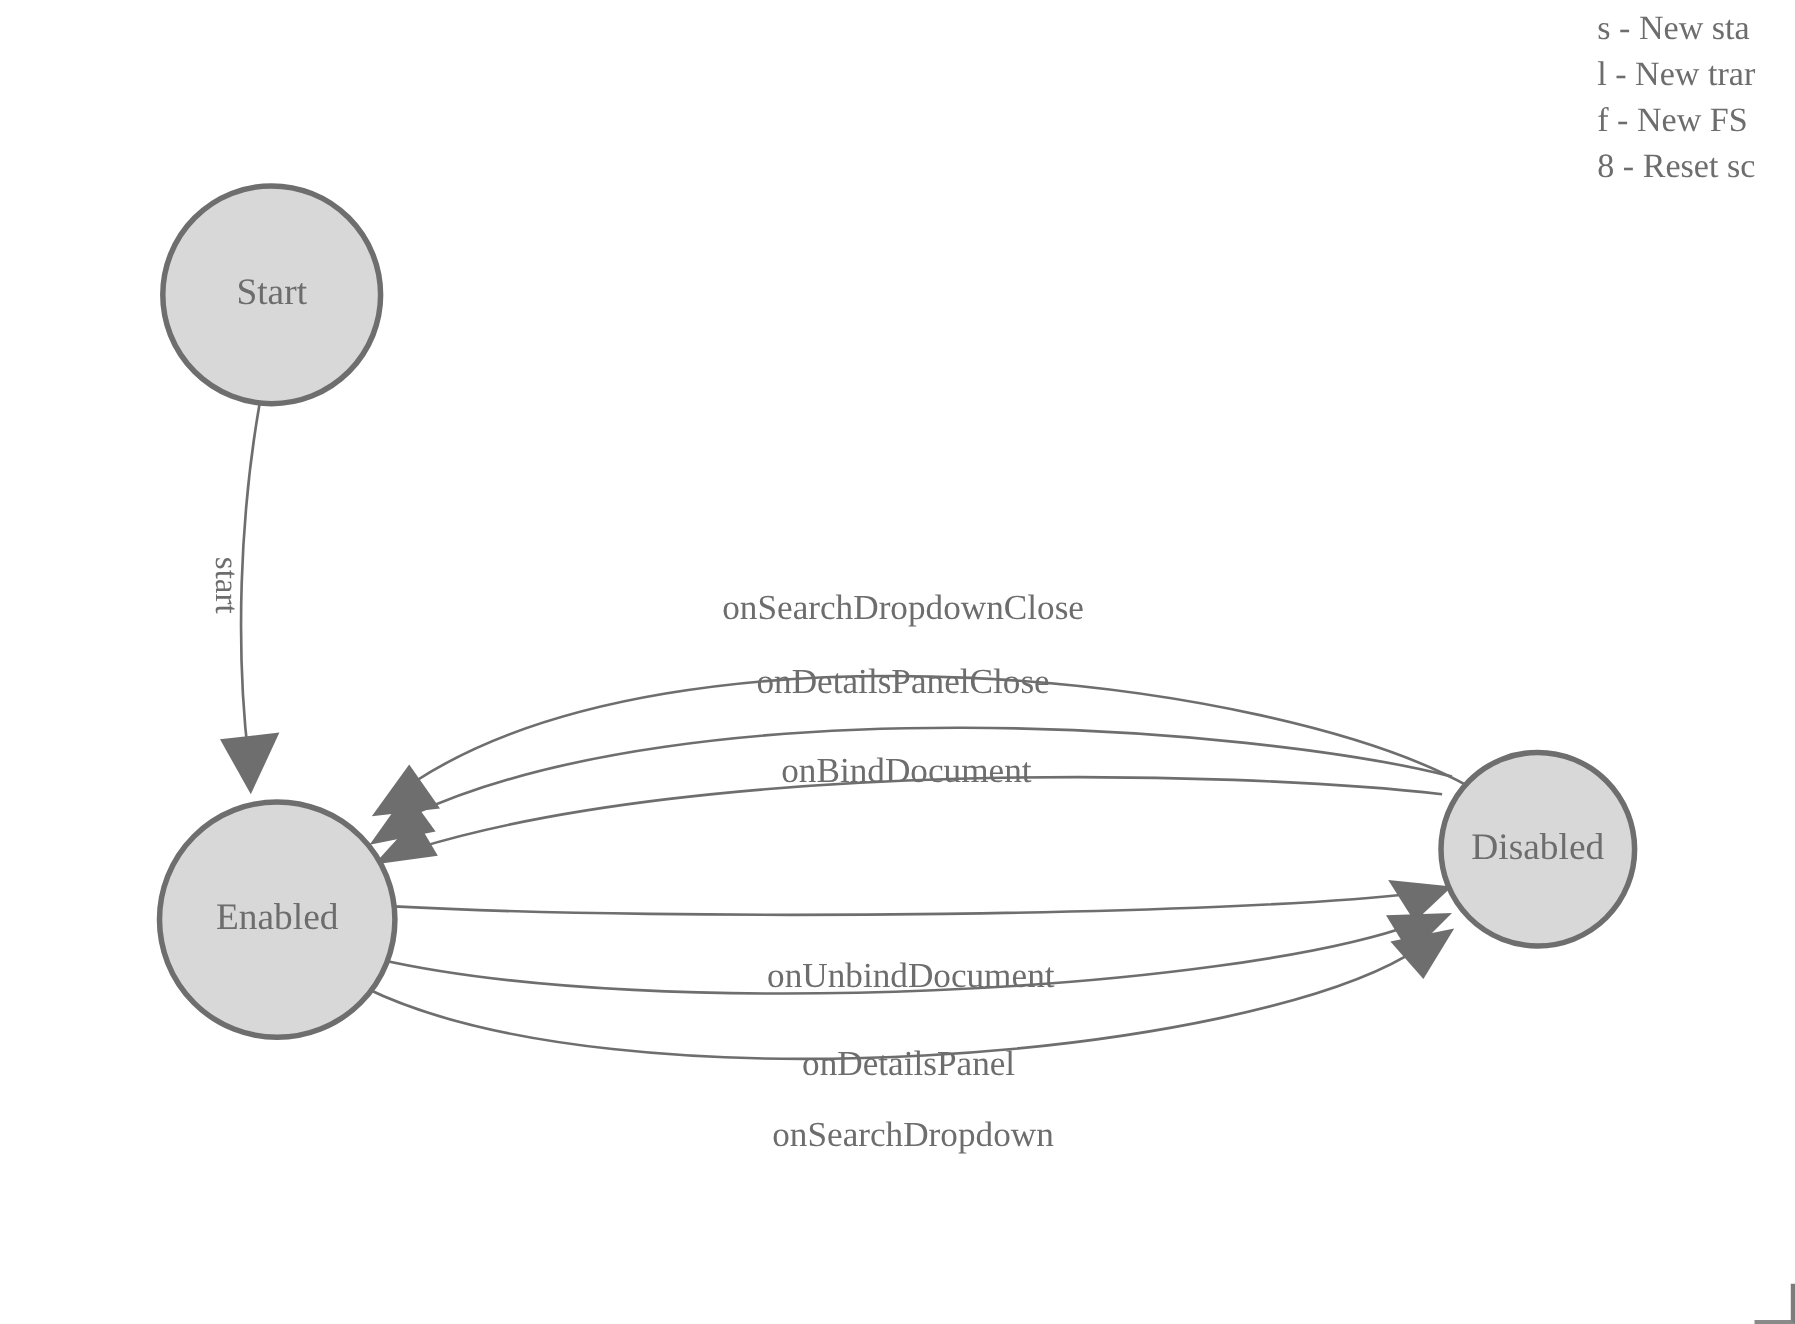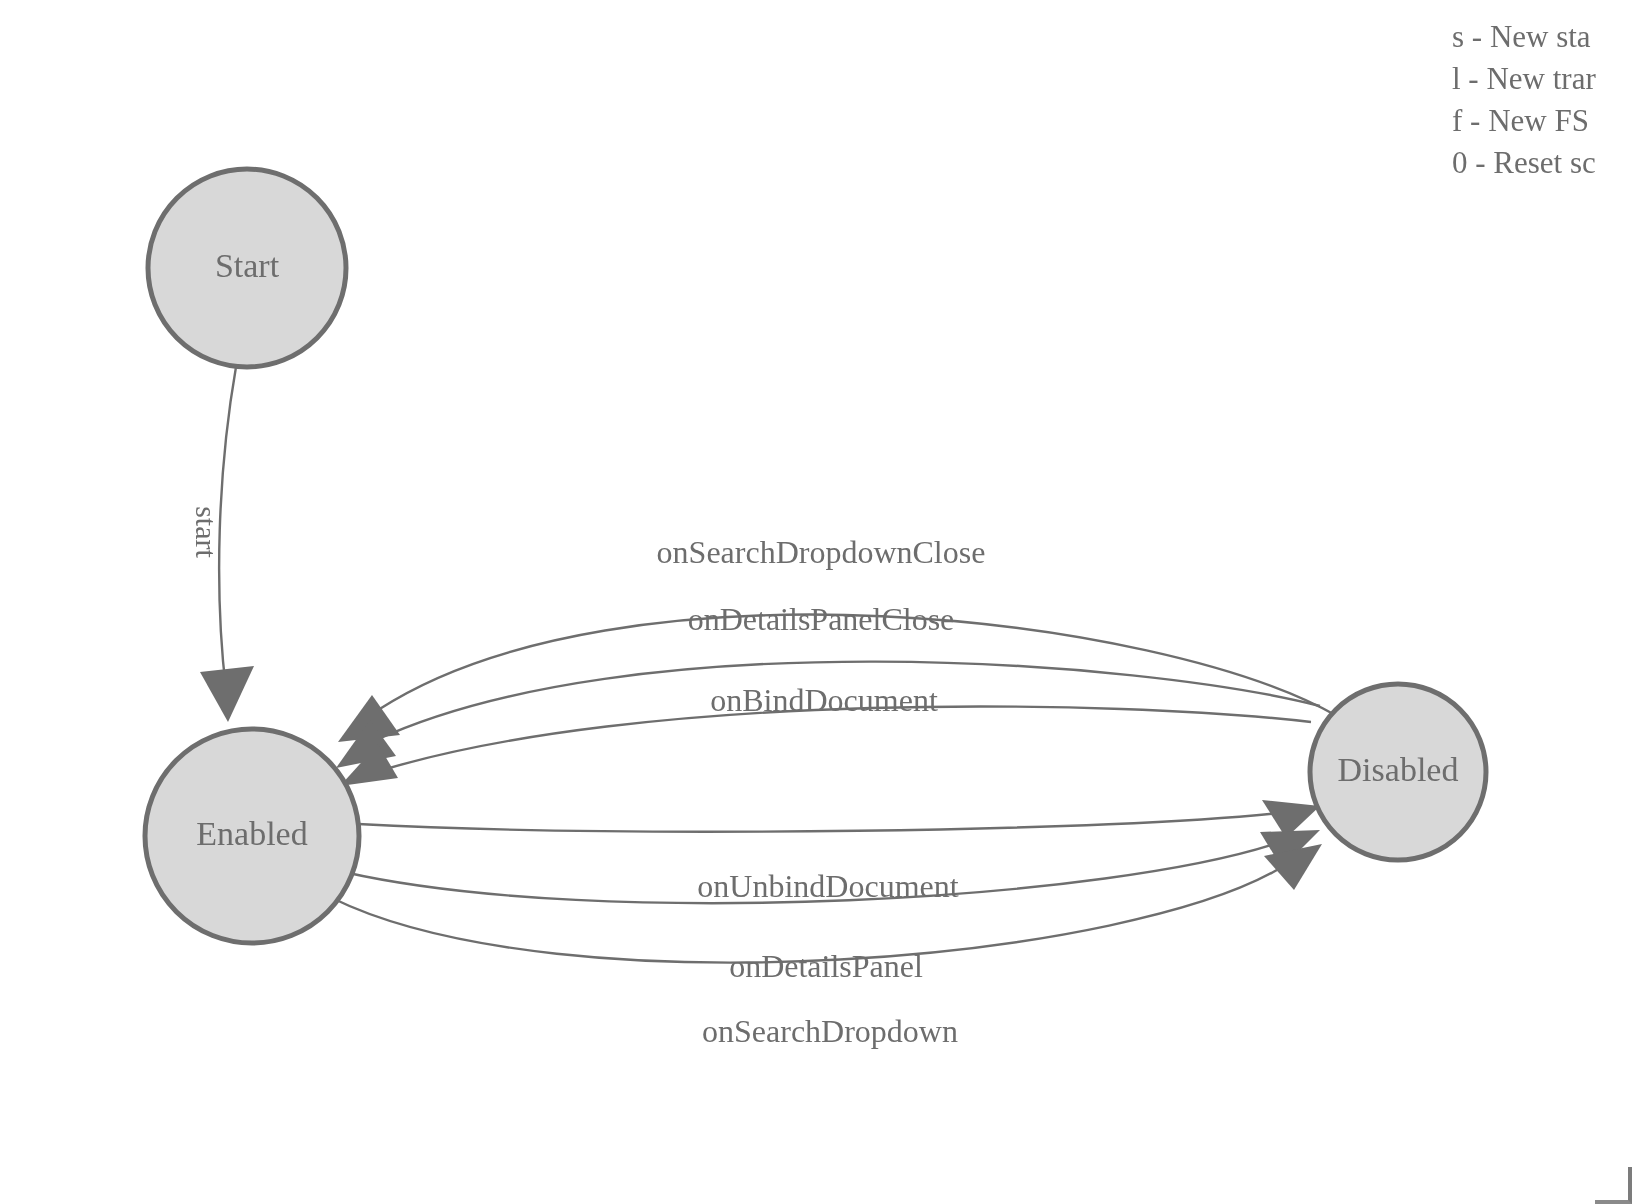--- a/index.html
+++ b/index.html
@@ -55,21 +55,21 @@
   .edge-label-rot {
     fill: #6d6d6d;
     font-family: "Liberation Serif", "DejaVu Serif", serif;
     font-size: 30px;
     text-anchor: middle;
     dominant-baseline: alphabetic;
   }
   #help-overlay {
     position: absolute;
     right: 0px;
-    top: 16px;
+    top: 4px;
     width: 210px;
     overflow: hidden;
     pointer-events: auto;
   }
   .help-line {
     color: #6d6d6d;
     font-family: "Liberation Serif", "DejaVu Serif", serif;
     font-size: 31px;
     line-height: 42px;
     white-space: nowrap;
@@ -156,18 +156,18 @@
     <text class="edge-label" x="826" y="977">onDetailsPanel</text>
 
     <text class="edge-label" x="830" y="1042">onSearchDropdown</text>
 
   </svg>
 
   <div id="help-overlay">
     <div class="help-line">s - New sta</div>
     <div class="help-line">l - New trar</div>
     <div class="help-line">f - New FS</div>
-    <div class="help-line">0 - Reset sc</div>
+    <div class="help-line">8 - Reset sc</div>
   </div>
 
   <div id="corner-bracket"></div>
 
 </div>
 
 </body></html>

